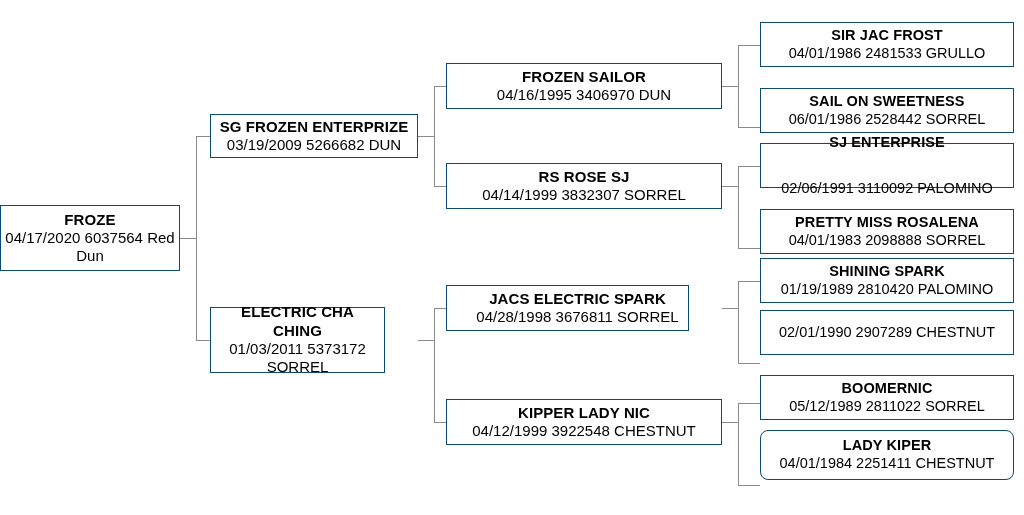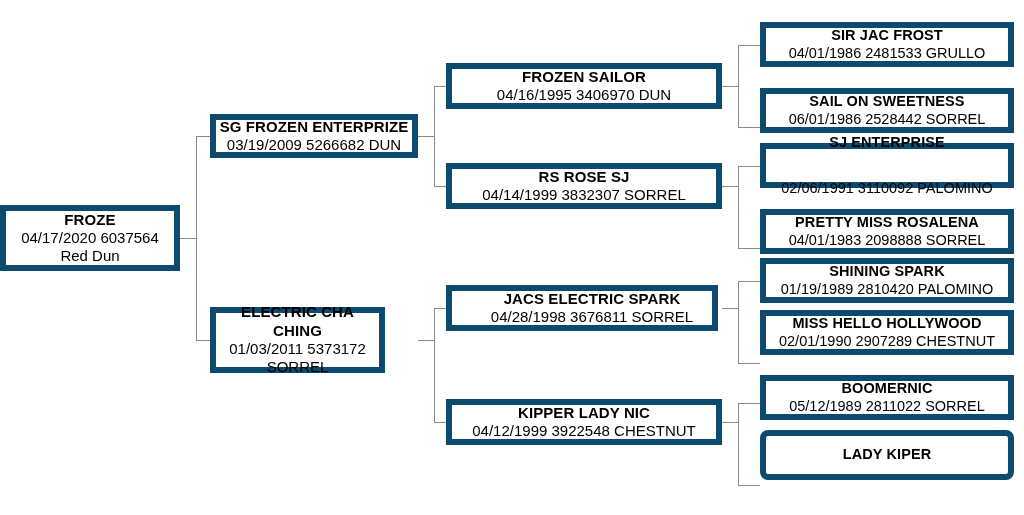--- a/index.html
+++ b/index.html
@@ -13,21 +13,21 @@
   #pedigree {
     position: relative;
     width: 1024px;
     height: 515px;
     background: #ffffff;
     overflow: hidden;
   }
   .node {
     position: absolute;
     box-sizing: border-box;
-    border: 6px solid #0c4a6e;
+    border: 1px solid #0c4a6e;
     background: #ffffff;
     display: flex;
     flex-direction: column;
     align-items: center;
     justify-content: center;
     text-align: center;
     line-height: 1.22;
     color: #000000;
     padding: 3px 4px;
   }
@@ -114,21 +114,21 @@
   <div class="node gen2" style="left:446px; top:63px; width:276px; height:46px;">
     <div class="name">FROZEN SAILOR</div>
     <div class="details">04/16/1995 3406970 DUN</div>
   </div>
 
   <div class="node gen2" style="left:446px; top:163px; width:276px; height:46px;">
     <div class="name">RS ROSE SJ</div>
     <div class="details">04/14/1999 3832307 SORREL</div>
   </div>
 
-  <div class="node gen2" style="left:446px; top:285px; width:272px; height:46px;padding-left:24px;">
+  <div class="node gen2" style="left:446px; top:285px; width:243px; height:46px;padding-left:24px;">
     <div class="name">JACS ELECTRIC SPARK</div>
     <div class="details">04/28/1998 3676811 SORREL</div>
   </div>
 
   <div class="node gen2" style="left:446px; top:399px; width:276px; height:46px;">
     <div class="name">KIPPER LADY NIC</div>
     <div class="details">04/12/1999 3922548 CHESTNUT</div>
   </div>
 
   <div class="node gen3" style="left:760px; top:22px; width:254px; height:45px;">
@@ -150,26 +150,26 @@
     <div class="name">PRETTY MISS ROSALENA</div>
     <div class="details">04/01/1983 2098888 SORREL</div>
   </div>
 
   <div class="node gen3" style="left:760px; top:258px; width:254px; height:45px;">
     <div class="name">SHINING SPARK</div>
     <div class="details">01/19/1989 2810420 PALOMINO</div>
   </div>
 
   <div class="node gen3" style="left:760px; top:310px; width:254px; height:45px;">
-    <div class="name">MISS HELLO HOLLYWOOD</div>
     <div class="details">02/01/1990 2907289 CHESTNUT</div>
   </div>
 
   <div class="node gen3" style="left:760px; top:375px; width:254px; height:45px;">
     <div class="name">BOOMERNIC</div>
     <div class="details">05/12/1989 2811022 SORREL</div>
   </div>
 
   <div class="node gen3" style="left:760px; top:430px; width:254px; height:50px;border-radius:8px;">
     <div class="name">LADY KIPER</div>
+    <div class="details">04/01/1984 2251411 CHESTNUT</div>
   </div>
 
 </div>
 
 </body></html>

